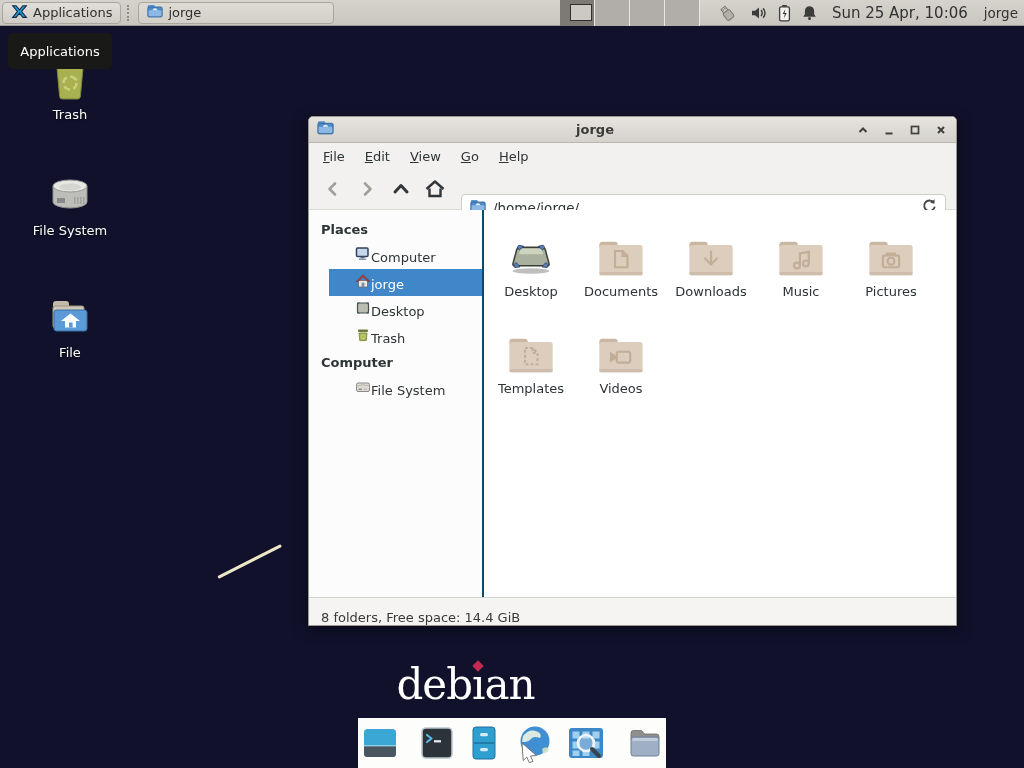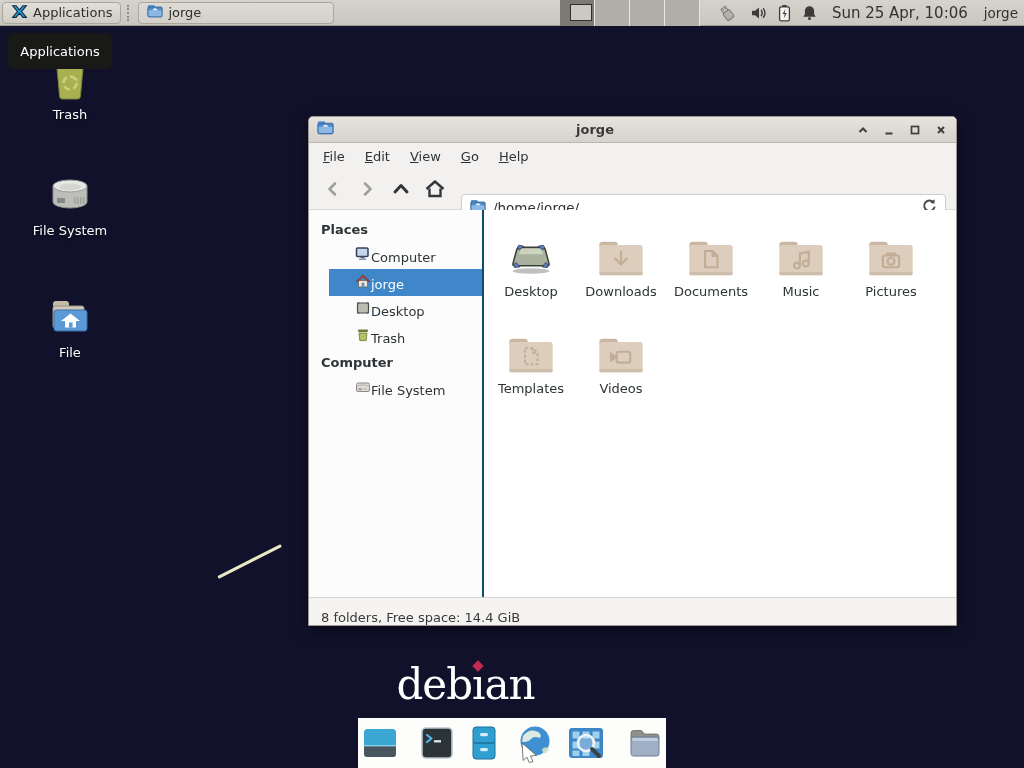--- a/index.html
+++ b/index.html
@@ -379,42 +379,42 @@
         </span>
         <span class="fi-label">Desktop</span>
       </div>
 
       <div class="file-item">
         <span class="fi-icon">
           <svg width="52" height="44" viewBox="0 0 48 40">
               <path d="M4 8 a3 3 0 0 1 3 -3 h11 a3 3 0 0 1 3 3 v2 H4 z" fill="#c9b7a3"></path>
               <rect x="4" y="8" width="40" height="28" rx="2.5" fill="#dccdbc"></rect>
               <rect x="4" y="33" width="40" height="3" rx="1.5" fill="#cebdaa"></rect>
+              <g fill="none" stroke="#c2ae96" stroke-width="2">
+                <path d="M18.5 13.5 h7 l4.5 4.5 v10.5 h-11.5 z"></path>
+                <path d="M25.5 13.5 v4.5 h4.5"></path>
+              </g>
+            </svg>
+        </span>
+        <span class="fi-label">Documents</span>
+      </div>
+
+      <div class="file-item">
+        <span class="fi-icon">
+          <svg width="52" height="44" viewBox="0 0 48 40">
+              <path d="M4 8 a3 3 0 0 1 3 -3 h11 a3 3 0 0 1 3 3 v2 H4 z" fill="#c9b7a3"></path>
+              <rect x="4" y="8" width="40" height="28" rx="2.5" fill="#dccdbc"></rect>
+              <rect x="4" y="33" width="40" height="3" rx="1.5" fill="#cebdaa"></rect>
               <g fill="none" stroke="#c2ae96" stroke-width="2" stroke-linecap="round">
                 <path d="M24 14 v11"></path>
                 <path d="M18.5 20.5 L24 26 L29.5 20.5"></path>
               </g>
             </svg>
         </span>
         <span class="fi-label">Downloads</span>
-      </div>
-
-      <div class="file-item">
-        <span class="fi-icon">
-          <svg width="52" height="44" viewBox="0 0 48 40">
-              <path d="M4 8 a3 3 0 0 1 3 -3 h11 a3 3 0 0 1 3 3 v2 H4 z" fill="#c9b7a3"></path>
-              <rect x="4" y="8" width="40" height="28" rx="2.5" fill="#dccdbc"></rect>
-              <rect x="4" y="33" width="40" height="3" rx="1.5" fill="#cebdaa"></rect>
-              <g fill="none" stroke="#c2ae96" stroke-width="2">
-                <path d="M18.5 13.5 h7 l4.5 4.5 v10.5 h-11.5 z"></path>
-                <path d="M25.5 13.5 v4.5 h4.5"></path>
-              </g>
-            </svg>
-        </span>
-        <span class="fi-label">Documents</span>
       </div>
 
       <div class="file-item">
         <span class="fi-icon">
           <svg width="52" height="44" viewBox="0 0 48 40">
               <path d="M4 8 a3 3 0 0 1 3 -3 h11 a3 3 0 0 1 3 3 v2 H4 z" fill="#c9b7a3"></path>
               <rect x="4" y="8" width="40" height="28" rx="2.5" fill="#dccdbc"></rect>
               <rect x="4" y="33" width="40" height="3" rx="1.5" fill="#cebdaa"></rect>
               <g fill="none" stroke="#c2ae96" stroke-width="2">
                 <circle cx="20.3" cy="27" r="2.7"></circle>

